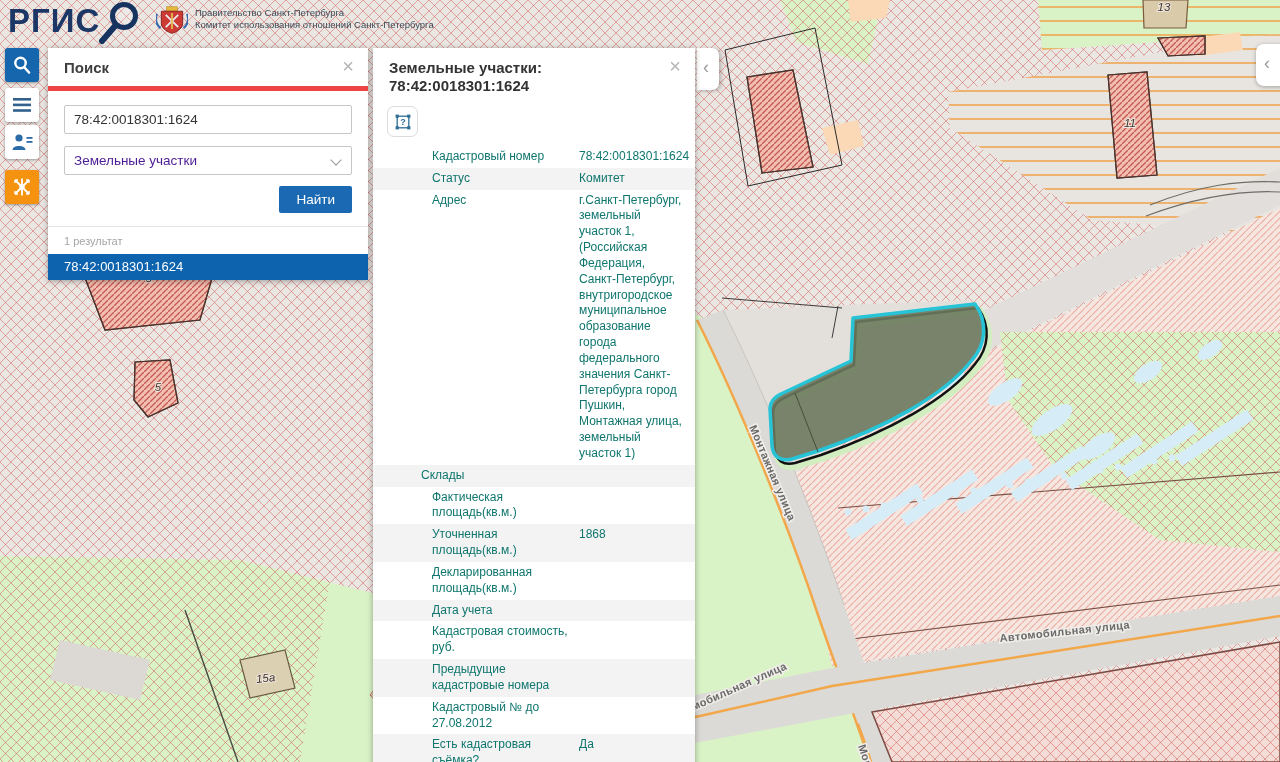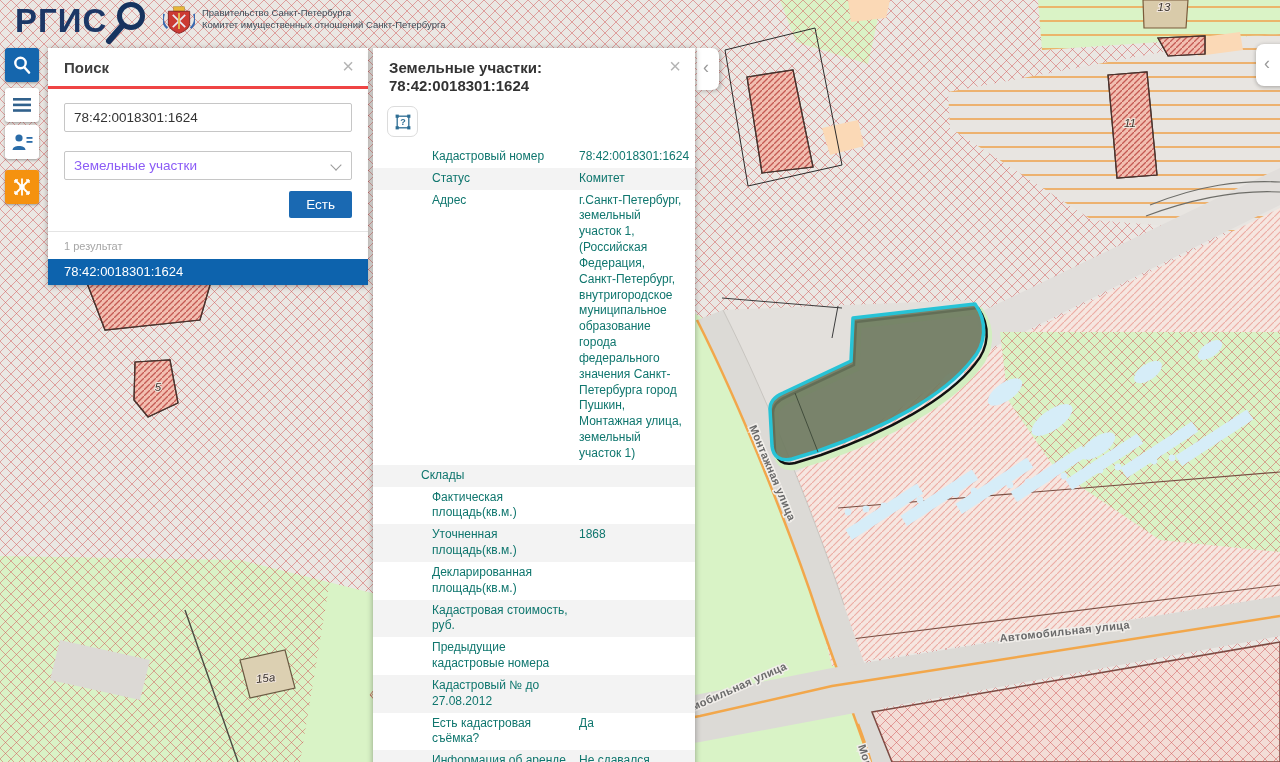--- a/index.html
+++ b/index.html
@@ -2,47 +2,47 @@
 <html><head>
 <meta charset="utf-8">
 <style>
   html,body{margin:0;padding:0;background:#d8d5d2;}
   .stage{position:relative;width:1280px;height:762px;overflow:hidden;
          font-family:"Liberation Sans",sans-serif;background:#eae7e3;}
   svg.map{position:absolute;left:0;top:0;}
 
   
   .brand-bar{position:absolute;left:8px;top:2px;display:flex;align-items:flex-start;z-index:5;}
-  .logo{position:relative;width:140px;height:42px;margin-left:7px;}
+  .logo{position:relative;width:140px;height:42px;}
   .logo-text{font-size:33px;font-weight:bold;color:#1c3766;letter-spacing:1px;line-height:38px;}
   .loupe{position:absolute;left:88px;top:-2px;}
   .gov{display:flex;align-items:flex-start;margin-left:8px;margin-top:2px;}
   .gov-text{margin-left:7px;font-size:9.5px;line-height:12px;color:#3e4c58;padding-top:3px;}
 
   
   .tb{position:absolute;left:5px;width:34px;height:34px;border:none;border-radius:3px;
       background:#fff;box-shadow:0 1px 3px rgba(0,0,0,.35);cursor:pointer;padding:0;z-index:6;
       display:flex;align-items:center;justify-content:center;}
   .tb.active{background:#1566ad;}
   .tb.orange{background:#f5920f;}
 
   
   .panel{position:absolute;background:#fff;box-shadow:0 1px 6px rgba(0,0,0,.35);z-index:10;}
-  .panel-head{position:relative;padding:11px 14px 9px 16px;border-bottom:3px solid #ef4444;}
+  .panel-head{position:relative;padding:11px 14px 9px 16px;border-bottom:5px solid #ef4444;}
   .panel-head .ttl{font-size:15px;font-weight:bold;color:#3f3f3f;}
   .xbtn{position:absolute;right:8px;top:6px;border:none;background:none;color:#b4b4b4;
         font-size:20px;line-height:20px;cursor:pointer;padding:2px 6px;}
 
   
   .search-panel{left:48px;top:48px;width:320px;}
   .sp-body{padding:14px 16px 0 16px;}
   .sp-input{box-sizing:border-box;width:100%;height:29px;border:1px solid #c6c6c6;border-radius:2px;
             font-family:"Liberation Sans",sans-serif;font-size:13.5px;color:#333;padding:0 9px;}
   .sp-select{box-sizing:border-box;position:relative;width:100%;height:29px;border:1px solid #c6c6c6;
-             border-radius:2px;margin-top:19px;font-size:13.5px;color:#8b5cf6;line-height:27px;
+             border-radius:2px;margin-top:12px;font-size:13.5px;color:#4c1d95;line-height:27px;
              padding:0 26px 0 9px;cursor:pointer;background:#fff;}
   .chev{position:absolute;right:11px;top:9px;width:7px;height:7px;border-right:1.5px solid #9a9a9a;
         border-bottom:1.5px solid #9a9a9a;transform:rotate(45deg);}
   .btn-row{text-align:right;margin:11px 0 13px 0;}
   .find-btn{background:#1a69b2;color:#fff;border:none;border-radius:2px;font-size:13.5px;
             padding:6px 17px;cursor:pointer;font-family:"Liberation Sans",sans-serif;}
   .sp-divider{height:1px;background:#e4e4e4;}
   .results-count{color:#a6a6a6;font-size:11px;padding:8px 16px 7px 16px;}
   .result-row{background:#0d63ad;color:#fff;font-size:13px;padding:5px 16px 6px 16px;cursor:pointer;}
 
@@ -246,21 +246,21 @@
       <svg class="crest" width="32" height="34" viewBox="-4 0 36 34">
         <path d="M-3,9 C-5,15 -4,21 1,25" stroke="#3a6ab0" stroke-width="2.4" fill="none"></path>
         <path d="M31,9 C33,15 32,21 27,25" stroke="#3a6ab0" stroke-width="2.4" fill="none"></path>
         <rect x="8" y="1" width="12" height="5" fill="#e8b83a" stroke="#a87f1e" stroke-width=".6"></rect>
         <path d="M2,6 L26,6 L26,20 C26,27 14,31 14,31 C14,31 2,27 2,20 Z" fill="#cc3a33" stroke="#7e1c1c" stroke-width="1"></path>
         <path d="M7,10 L21,24 M21,10 L7,24" stroke="#e9e9f2" stroke-width="2"></path>
         <path d="M14,8 L14,26" stroke="#e8c050" stroke-width="2"></path>
       </svg>
       <div class="gov-text">
         <div>Правительство Санкт-Петербурга</div>
-        <div>Комитет имущественных отношений Санкт-Петербурга</div>
+        <div>Комитет использования отношений Санкт-Петербурга</div>
       </div>
     </div>
   </header>
 
   <nav>
     <button class="tb active" style="top:48px;">
       <svg width="20" height="20" viewBox="0 0 20 20">
         <circle cx="8.5" cy="8" r="5.2" fill="none" stroke="#ffffff" stroke-width="2.4"></circle>
         <line x1="12.5" y1="12.5" x2="17" y2="17.5" stroke="#ffffff" stroke-width="2.6" stroke-linecap="round"></line>
       </svg>
@@ -294,21 +294,21 @@
       <span class="ttl">Поиск</span>
       <button class="xbtn">×</button>
     </div>
     <div class="sp-body">
       <input class="sp-input" type="text" value="78:42:0018301:1624" style="">
       <div class="sp-select">
         <span>Земельные участки</span>
         <span class="chev"></span>
       </div>
       <div class="btn-row">
-        <button class="find-btn">Есть</button>
+        <button class="find-btn">Найти</button>
       </div>
     </div>
     <div class="sp-divider"></div>
     <div class="results-count">1 результат</div>
     <div class="result-row">78:42:0018301:1624</div>
   </aside>
 
   <section class="panel info-panel">
     <div class="info-head">
       <span class="ttl">Земельные участки: 78:42:0018301:1624</span>
@@ -346,20 +346,24 @@
       </div>
       <div class="arow">
         <div class="lbl">Уточненная площадь(кв.м.)</div>
           <div class="val">1868</div>
       </div>
       <div class="arow">
         <div class="lbl">Декларированная площадь(кв.м.)</div>
           <div class="val"></div>
       </div>
       <div class="arow">
+        <div class="lbl">Дата учета</div>
+          <div class="val"></div>
+      </div>
+      <div class="arow">
         <div class="lbl">Кадастровая стоимость, руб.</div>
           <div class="val"></div>
       </div>
       <div class="arow">
         <div class="lbl">Предыдущие кадастровые номера</div>
           <div class="val"></div>
       </div>
       <div class="arow">
         <div class="lbl">Кадастровый № до 27.08.2012</div>
           <div class="val"></div>

